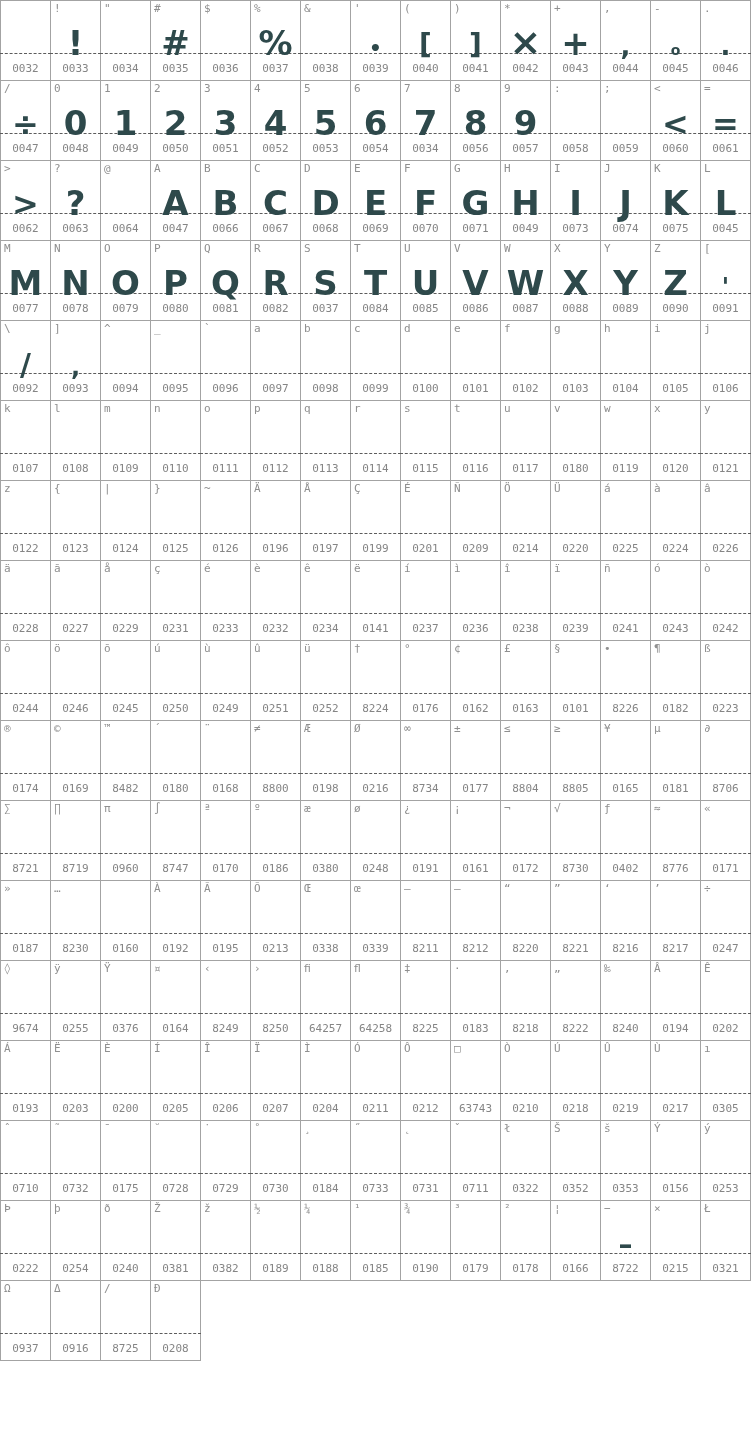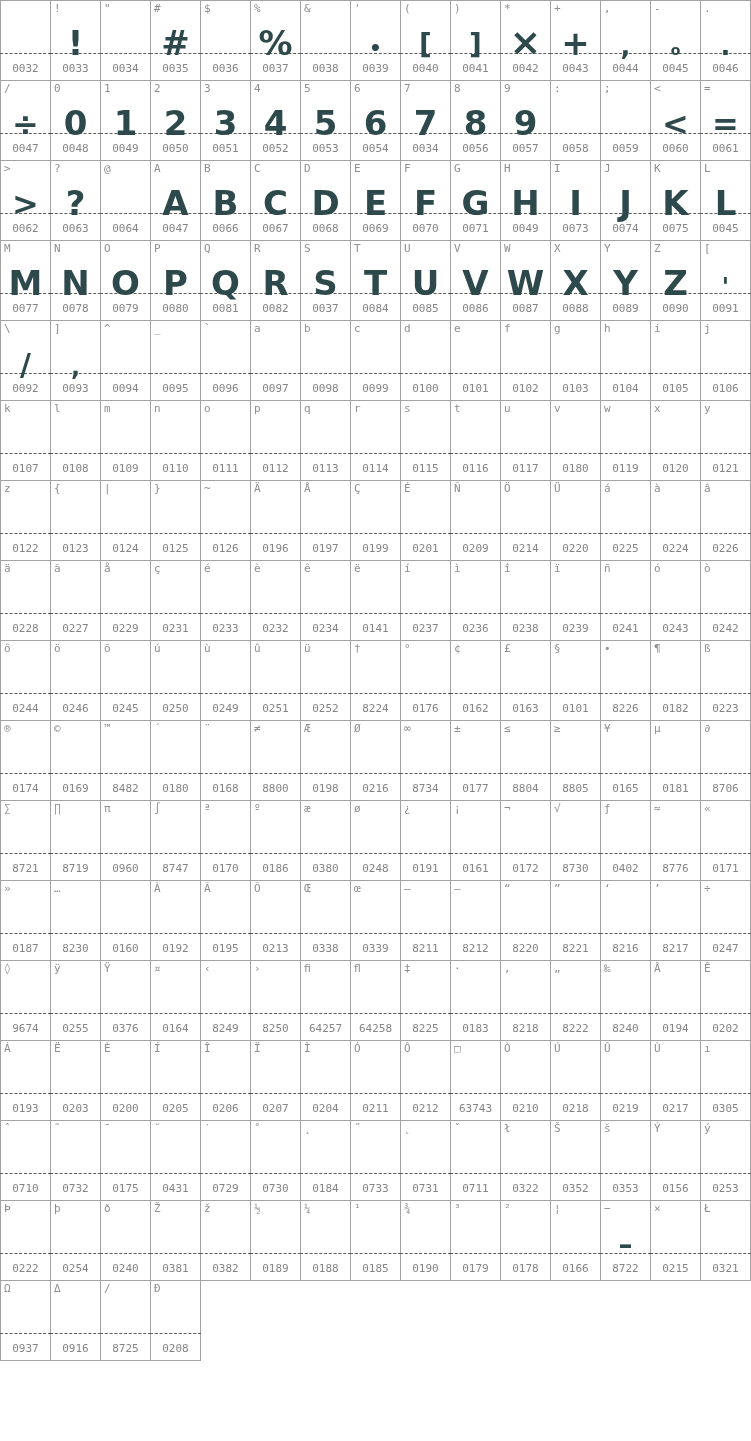--- a/index.html
+++ b/index.html
@@ -1281,21 +1281,21 @@
       <span class="code">0732</span>
     </div>
     <div class="cell">
       <span class="label">¯</span>
       <div class="baseline"></div>
       <span class="code">0175</span>
     </div>
     <div class="cell">
       <span class="label">˘</span>
       <div class="baseline"></div>
-      <span class="code">0431</span>
+      <span class="code">0728</span>
     </div>
     <div class="cell">
       <span class="label">˙</span>
       <div class="baseline"></div>
       <span class="code">0729</span>
     </div>
     <div class="cell">
       <span class="label">˚</span>
       <div class="baseline"></div>
       <span class="code">0730</span>

